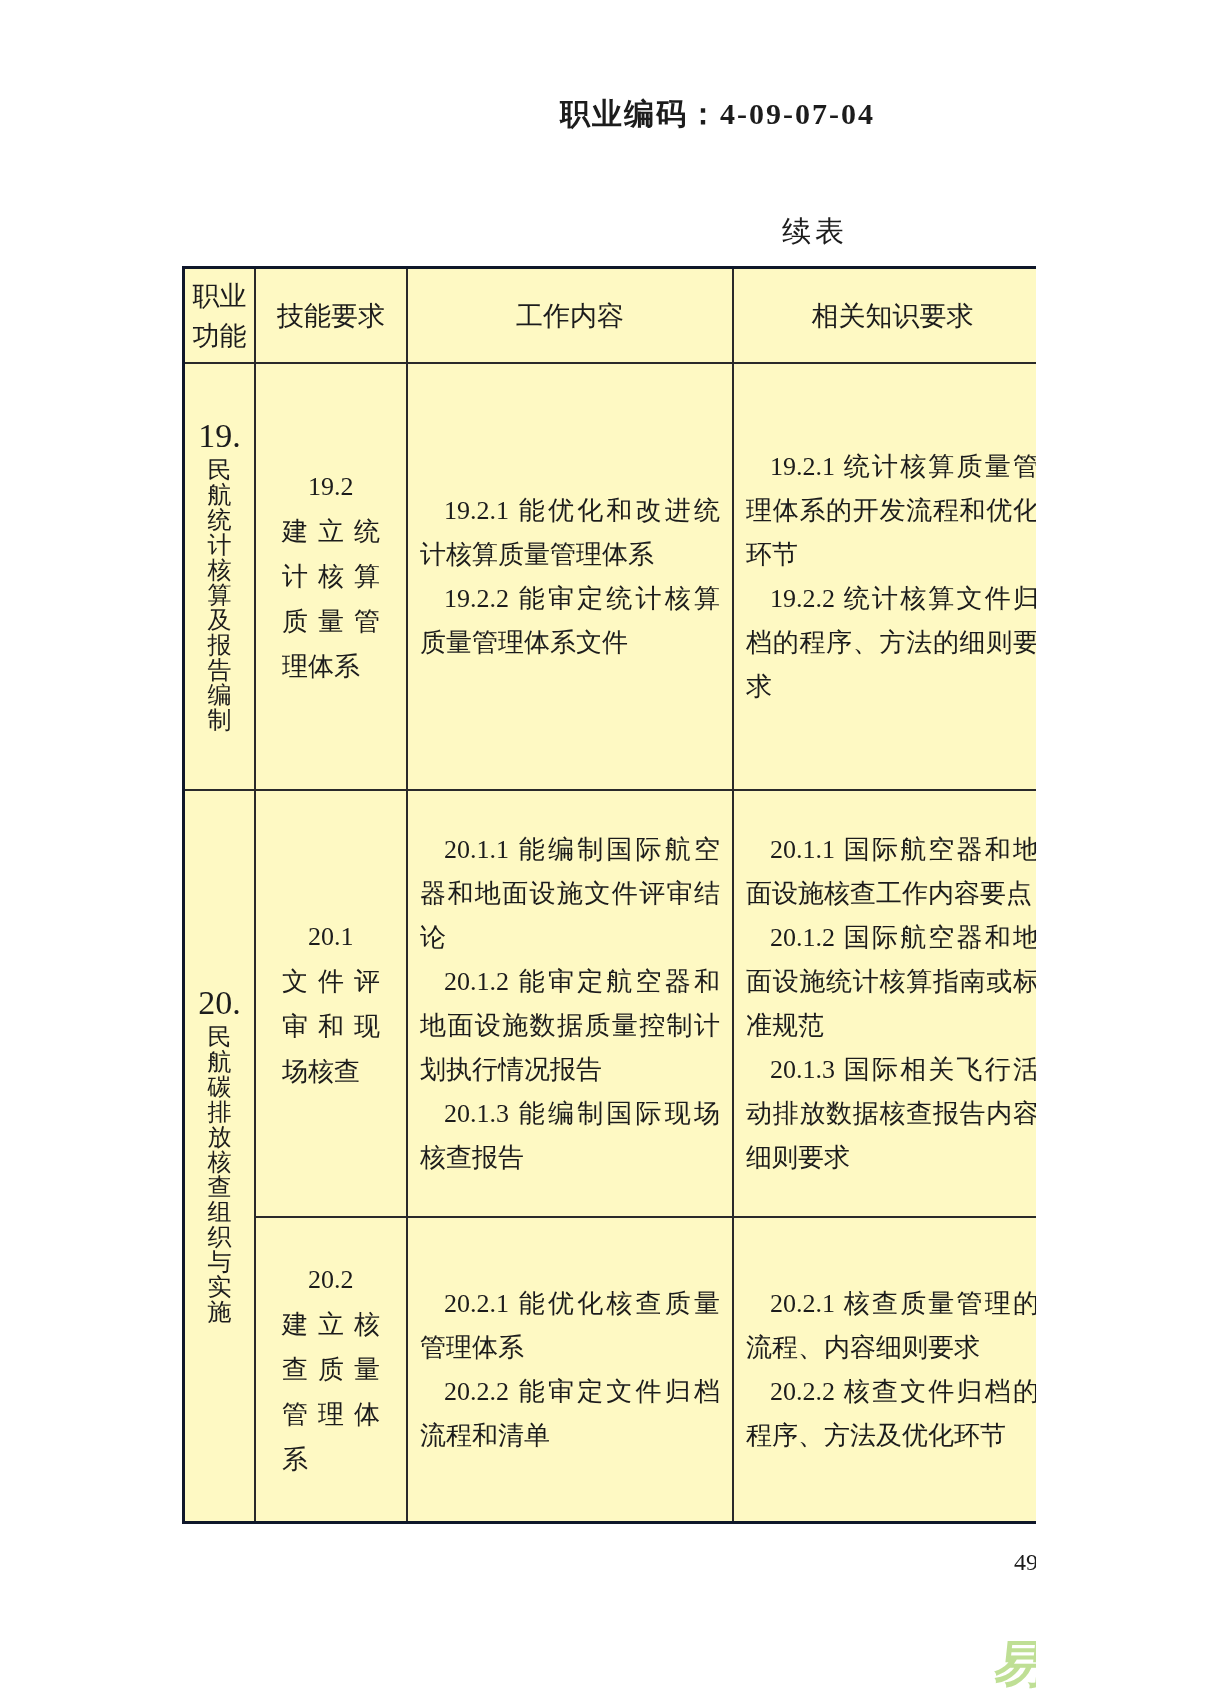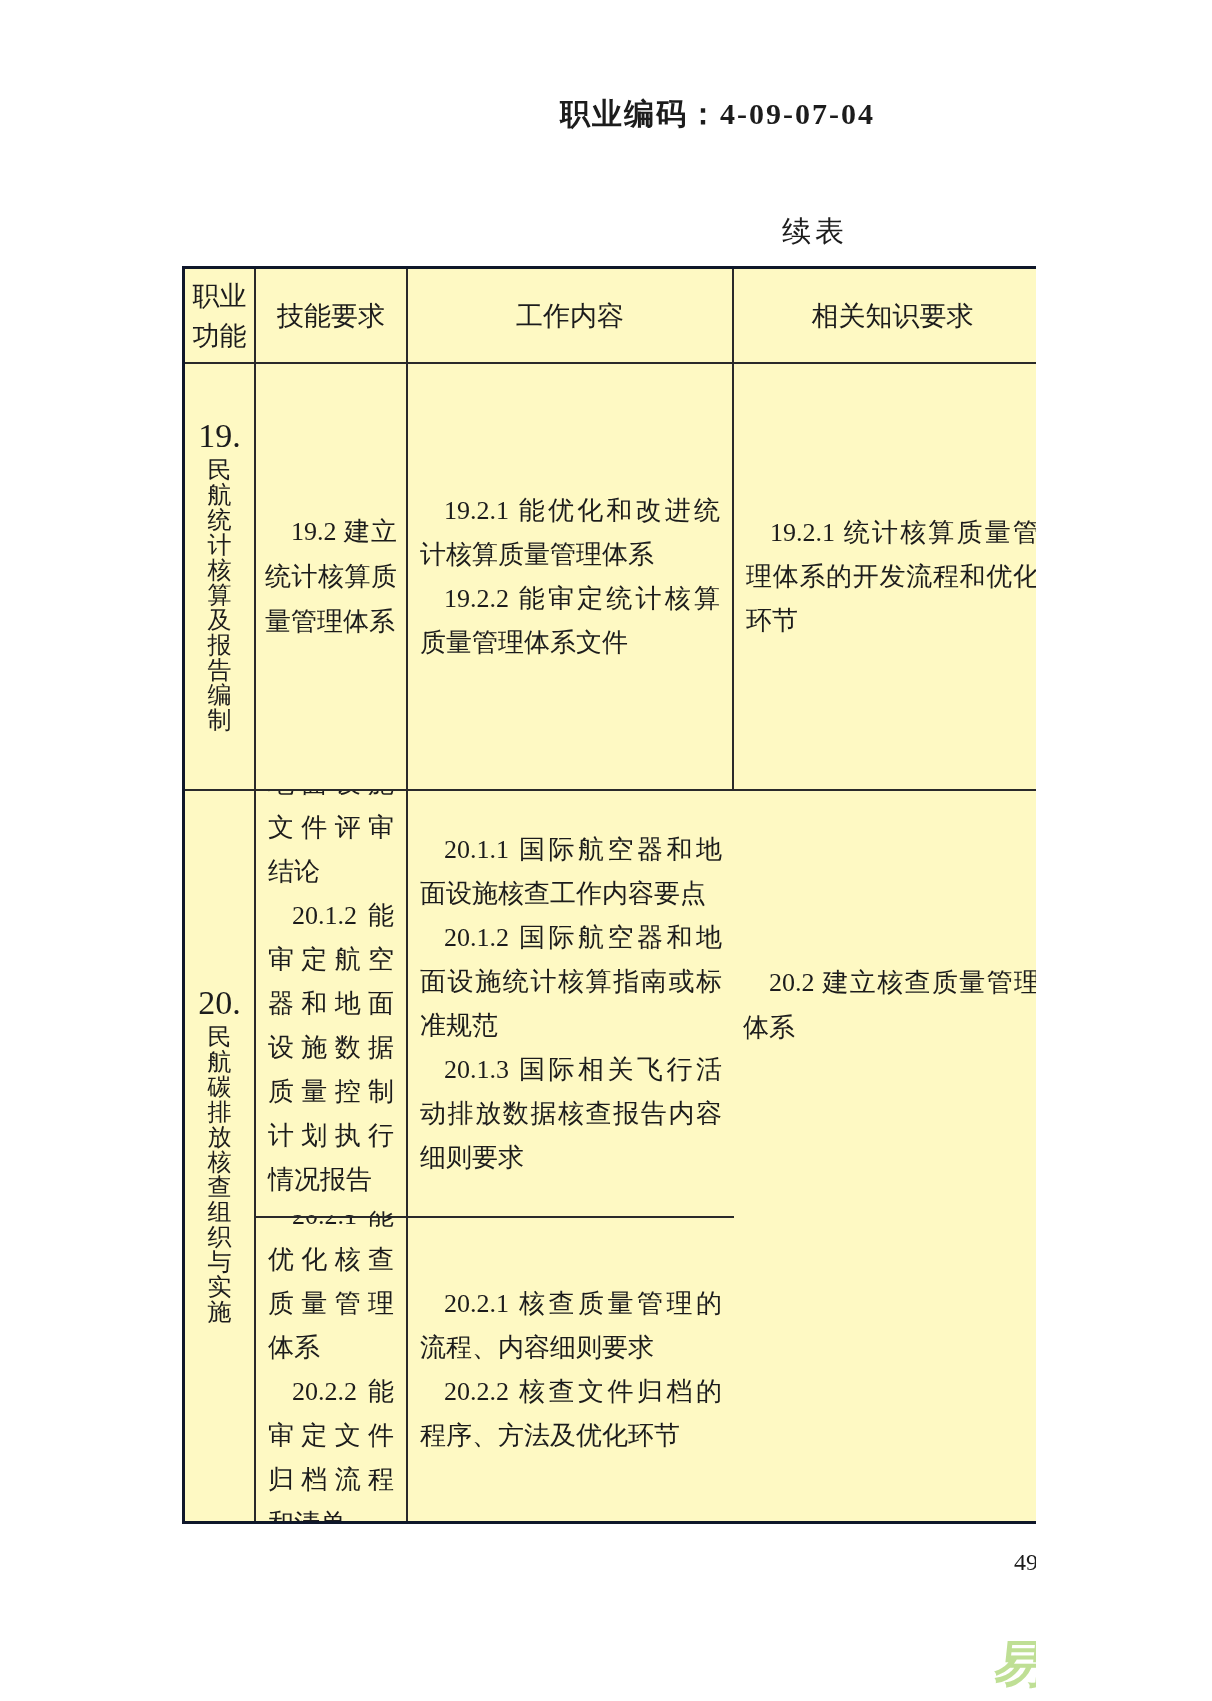--- a/index.html
+++ b/index.html
@@ -79,21 +79,21 @@
     line-height: 25px;
     word-break: break-all;
     text-align: center;
   }
   .row20-func { grid-column: 1; grid-row: 3 / 5; }
 
   .work-cell {
     display: flex;
     flex-direction: column;
     justify-content: center;
-    padding: 0 9px;
+    padding: 0 26px;
     font-size: 26px;
     line-height: 45px;
     text-align: justify;
   }
   .work-cell p { margin: 0; text-indent: 26px; }
 
   .text-cell {
     display: flex;
     flex-direction: column;
     justify-content: center;
@@ -180,27 +180,31 @@
     </div>
     <div class="cell work-cell">
       <p>19.2 建立统计核算质量管理体系</p>
     </div>
     <div class="cell text-cell">
       <p>19.2.1 能优化和改进统计核算质量管理体系</p>
       <p>19.2.2 能审定统计核算质量管理体系文件</p>
     </div>
     <div class="cell text-cell last-col">
       <p>19.2.1 统计核算质量管理体系的开发流程和优化环节</p>
+      <p>19.2.2 统计核算文件归档的程序、方法的细则要求</p>
     </div>
 
     <div class="cell function-cell row20-func last-row">
       <div class="func-number">20.</div>
       <div class="func-name">民航碳排放核查组织与实施</div>
     </div>
 
+    <div class="cell work-cell">
+      <p>20.1 文件评审和现场核查</p>
+    </div>
     <div class="cell text-cell">
       <p>20.1.1 能编制国际航空器和地面设施文件评审结论</p>
       <p>20.1.2 能审定航空器和地面设施数据质量控制计划执行情况报告</p>
       <p>20.1.3 能编制国际现场核查报告</p>
     </div>
     <div class="cell text-cell last-col">
       <p>20.1.1 国际航空器和地面设施核查工作内容要点</p>
       <p>20.1.2 国际航空器和地面设施统计核算指南或标准规范</p>
       <p>20.1.3 国际相关飞行活动排放数据核查报告内容细则要求</p>
     </div>

